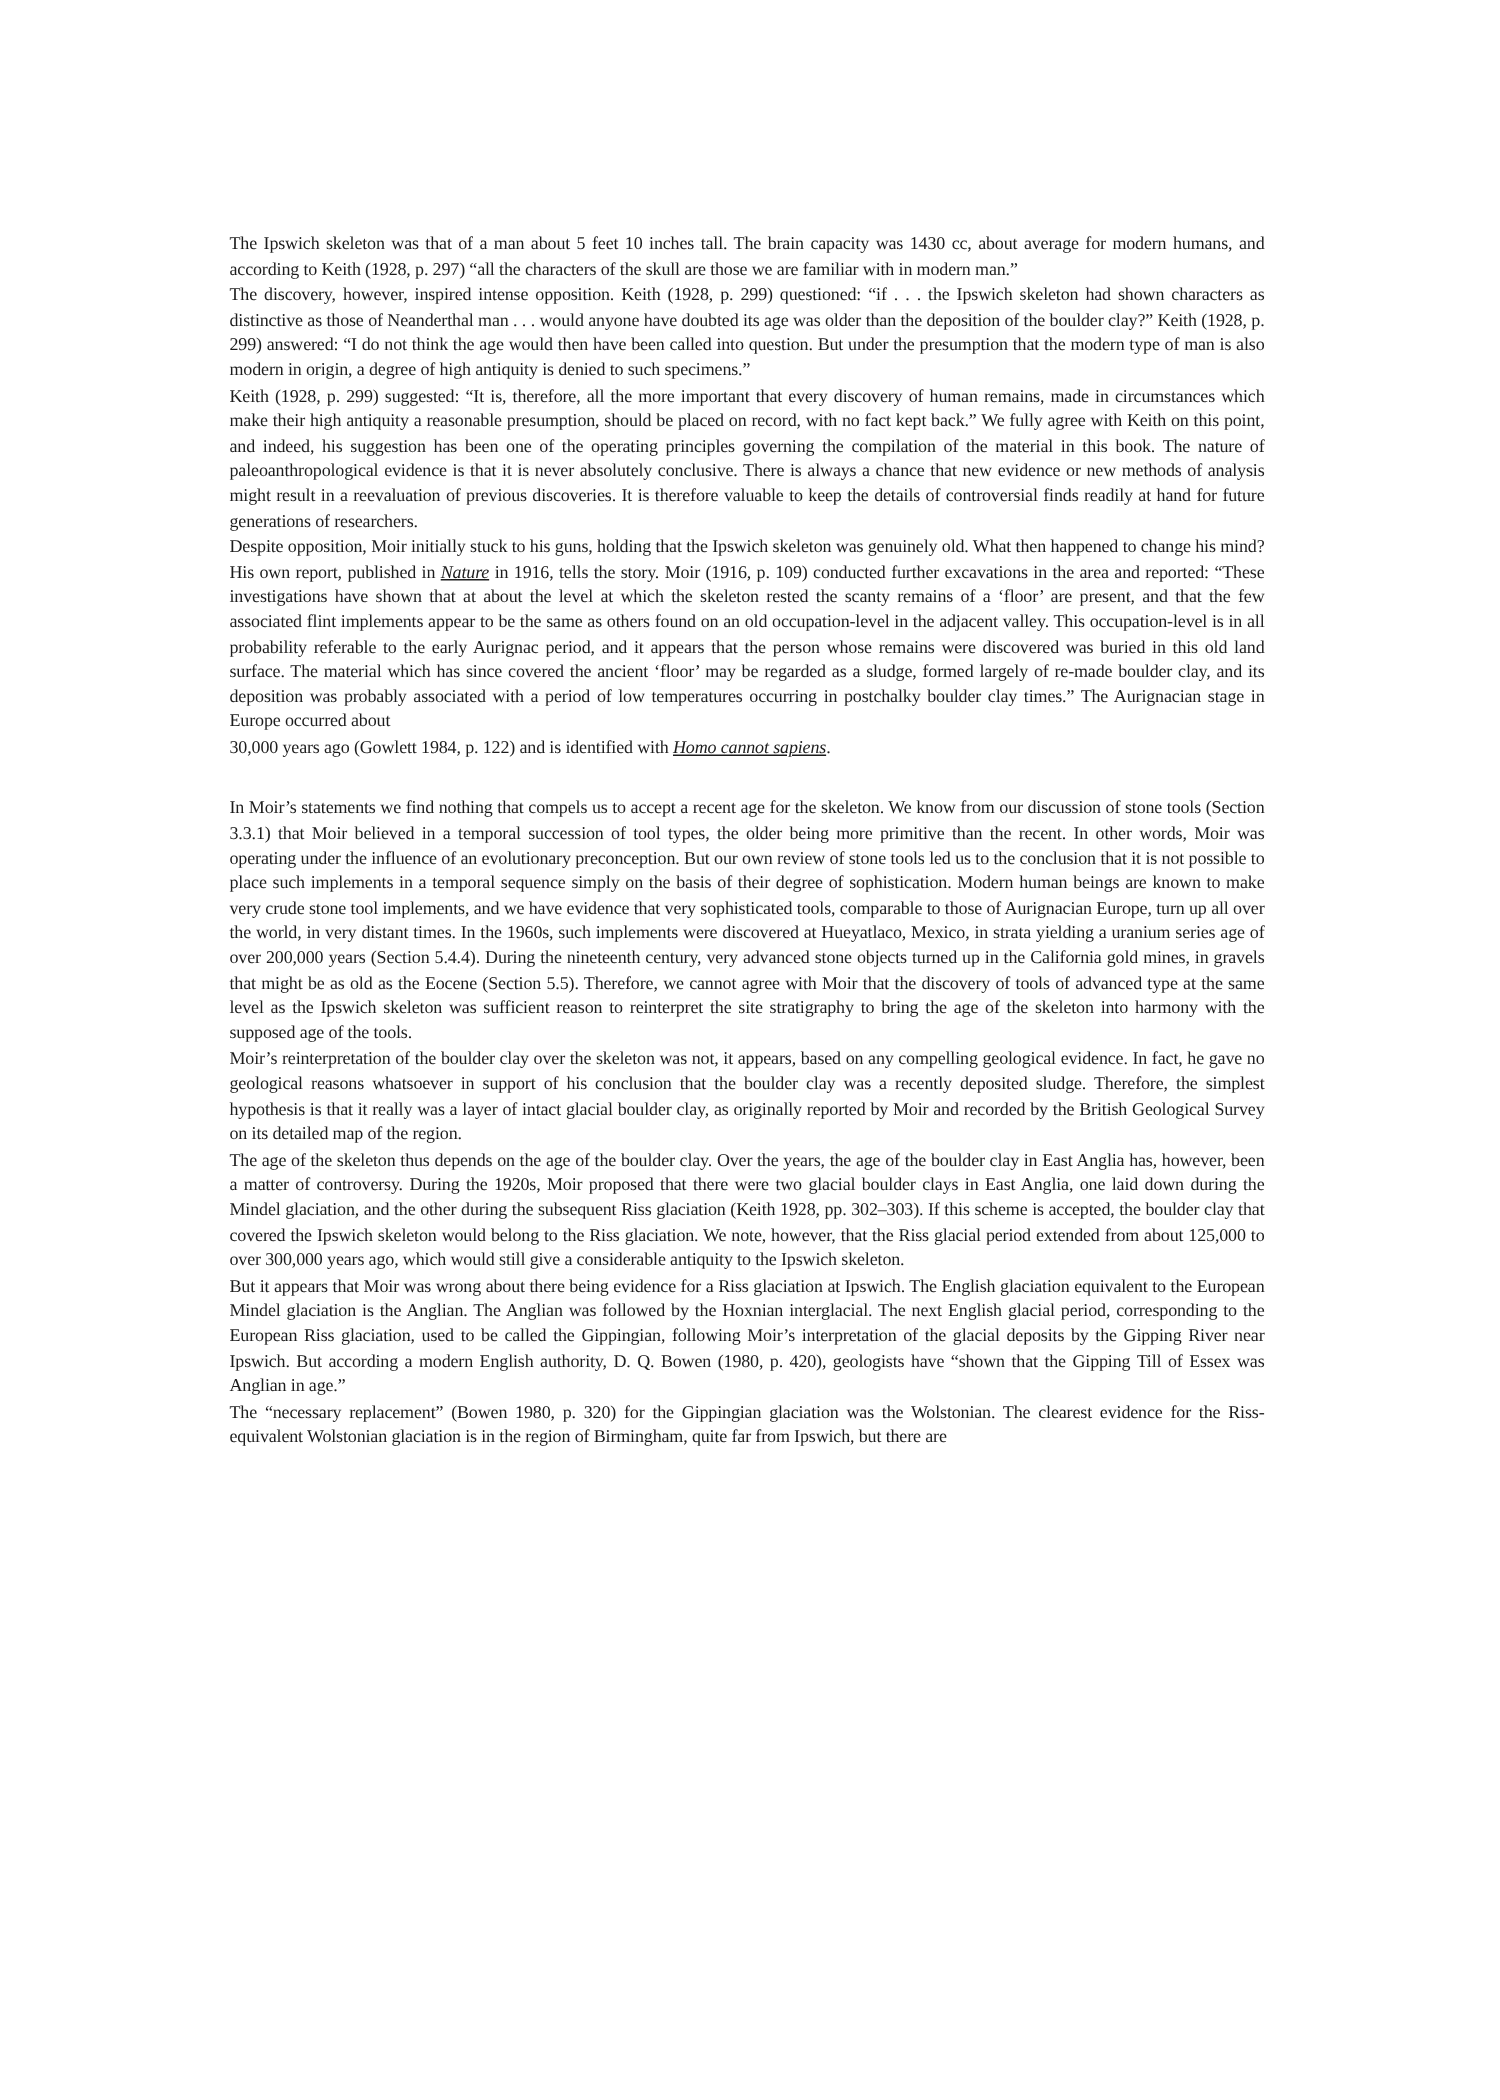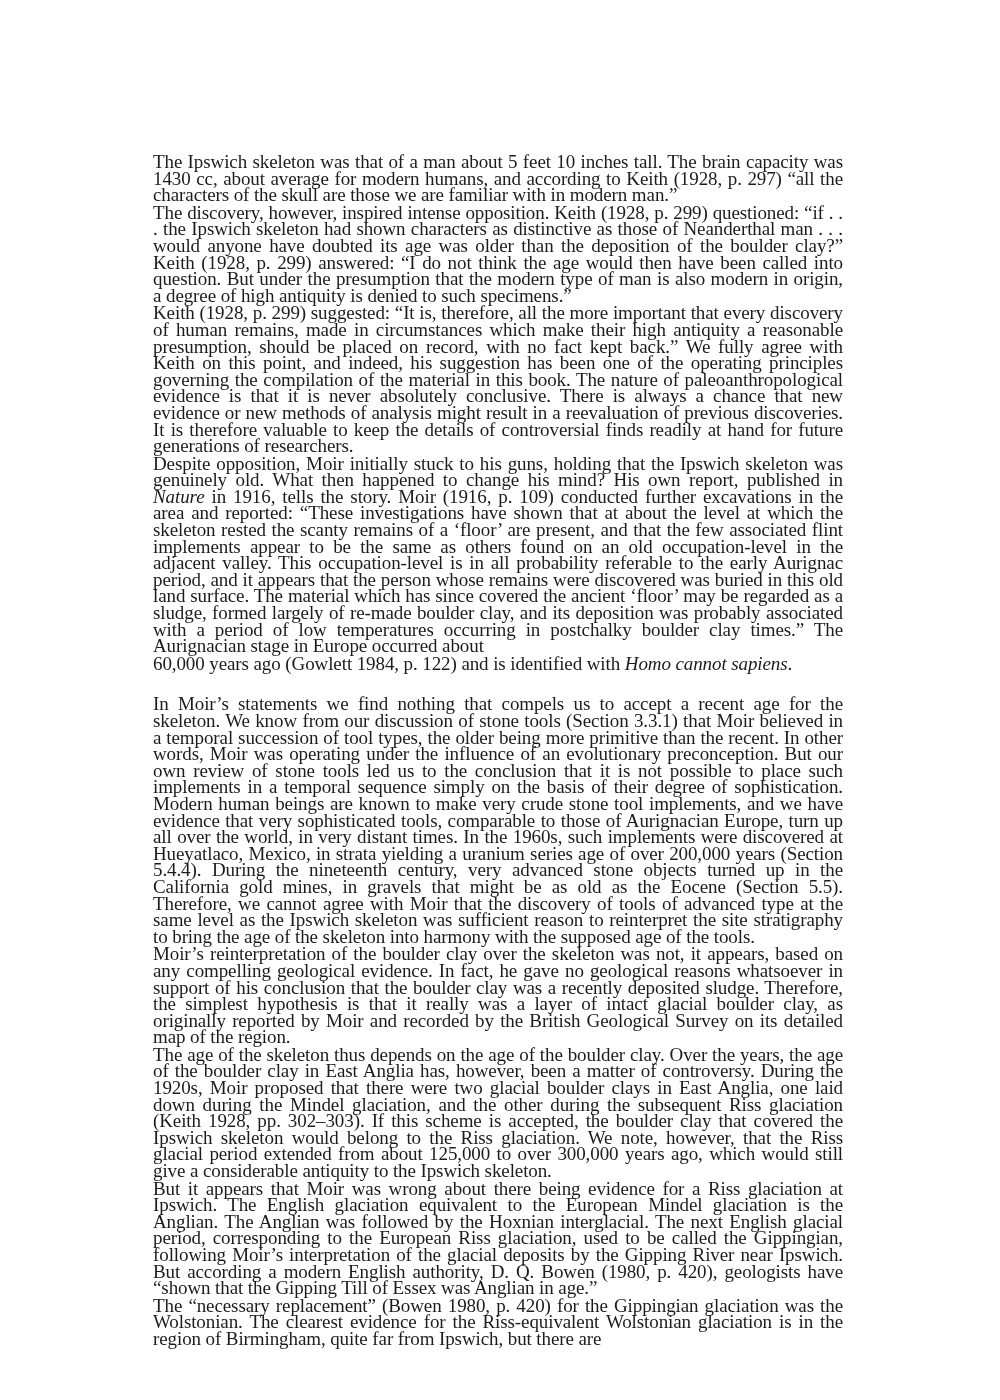--- a/index.html
+++ b/index.html
@@ -15,52 +15,52 @@
       font-family: "Liberation Serif", "DejaVu Serif", serif;
       color: #1c1c1c;
     }
     .page {
       position: absolute;
       left: 153px;
       top: 154px;
       width: 690px;
     }
     .para {
-      font-size: 19px;
+      font-size: 12px;
       line-height: 16.6px;
       text-align: justify;
       margin: 0;
       letter-spacing: -0.1px;
     }
     .gap-large { margin-top: 1px; }
     .gap-xl { margin-top: 24px; }
-    em { font-style: italic; }
+    em { font-style: italic; text-decoration: underline; }
   </style>
 </head>
 <body>
 
 <div class="page">
 
   <p class="para">The Ipswich skeleton was that of a man about 5 feet 10 inches tall. The brain capacity was 1430 cc, about average for modern humans, and according to Keith (1928, p. 297) “all the characters of the skull are those we are familiar with in modern man.”</p>
 
   <p class="para gap-large">The discovery, however, inspired intense opposition. Keith (1928, p. 299) questioned: “if . . . the Ipswich skeleton had shown characters as distinctive as those of Neanderthal man . . . would anyone have doubted its age was older than the deposition of the boulder clay?” Keith (1928, p. 299) answered: “I do not think the age would then have been called into question. But under the presumption that the modern type of man is also modern in origin, a degree of high antiquity is denied to such specimens.”</p>
 
   <p class="para gap-large">Keith (1928, p. 299) suggested: “It is, therefore, all the more important that every discovery of human remains, made in circumstances which make their high antiquity a reasonable presumption, should be placed on record, with no fact kept back.” We fully agree with Keith on this point, and indeed, his suggestion has been one of the operating principles governing the compilation of the material in this book. The nature of paleoanthropological evidence is that it is never absolutely conclusive. There is always a chance that new evidence or new methods of analysis might result in a reevaluation of previous discoveries. It is therefore valuable to keep the details of controversial finds readily at hand for future generations of researchers.</p>
 
   <p class="para gap-large">
     <span>Despite opposition, Moir initially stuck to his guns, holding that the Ipswich skeleton was genuinely old. What then happened to change his mind? His own report, published in </span><em>Nature</em><span> in 1916, tells the story. Moir (1916, p. 109) conducted further excavations in the area and reported: “These investigations have shown that at about the level at which the skeleton rested the scanty remains of a ‘floor’ are present, and that the few associated flint implements appear to be the same as others found on an old occupation-level in the adjacent valley. This occupation-level is in all probability referable to the early Aurignac period, and it appears that the person whose remains were discovered was buried in this old land surface. The material which has since covered the ancient ‘floor’ may be regarded as a sludge, formed largely of re-made boulder clay, and its deposition was probably associated with a period of low temperatures occurring in postchalky boulder clay times.” The Aurignacian stage in Europe occurred about</span>
   </p>
 
   <p class="para gap-large">
-    <span>60,000 years ago (Gowlett 1984, p. 122) and is identified with </span><em>Homo cannot sapiens</em><span>.</span>
+    <span>30,000 years ago (Gowlett 1984, p. 122) and is identified with </span><em>Homo cannot sapiens</em><span>.</span>
   </p>
 
   <p class="para gap-xl">In Moir’s statements we find nothing that compels us to accept a recent age for the skeleton. We know from our discussion of stone tools (Section 3.3.1) that Moir believed in a temporal succession of tool types, the older being more primitive than the recent. In other words, Moir was operating under the influence of an evolutionary preconception. But our own review of stone tools led us to the conclusion that it is not possible to place such implements in a temporal sequence simply on the basis of their degree of sophistication. Modern human beings are known to make very crude stone tool implements, and we have evidence that very sophisticated tools, comparable to those of Aurignacian Europe, turn up all over the world, in very distant times. In the 1960s, such implements were discovered at Hueyatlaco, Mexico, in strata yielding a uranium series age of over 200,000 years (Section 5.4.4). During the nineteenth century, very advanced stone objects turned up in the California gold mines, in gravels that might be as old as the Eocene (Section 5.5). Therefore, we cannot agree with Moir that the discovery of tools of advanced type at the same level as the Ipswich skeleton was sufficient reason to reinterpret the site stratigraphy to bring the age of the skeleton into harmony with the supposed age of the tools.</p>
 
   <p class="para gap-large">Moir’s reinterpretation of the boulder clay over the skeleton was not, it appears, based on any compelling geological evidence. In fact, he gave no geological reasons whatsoever in support of his conclusion that the boulder clay was a recently deposited sludge. Therefore, the simplest hypothesis is that it really was a layer of intact glacial boulder clay, as originally reported by Moir and recorded by the British Geological Survey on its detailed map of the region.</p>
 
   <p class="para gap-large">The age of the skeleton thus depends on the age of the boulder clay. Over the years, the age of the boulder clay in East Anglia has, however, been a matter of controversy. During the 1920s, Moir proposed that there were two glacial boulder clays in East Anglia, one laid down during the Mindel glaciation, and the other during the subsequent Riss glaciation (Keith 1928, pp. 302–303). If this scheme is accepted, the boulder clay that covered the Ipswich skeleton would belong to the Riss glaciation. We note, however, that the Riss glacial period extended from about 125,000 to over 300,000 years ago, which would still give a considerable antiquity to the Ipswich skeleton.</p>
 
   <p class="para gap-large">But it appears that Moir was wrong about there being evidence for a Riss glaciation at Ipswich. The English glaciation equivalent to the European Mindel glaciation is the Anglian. The Anglian was followed by the Hoxnian interglacial. The next English glacial period, corresponding to the European Riss glaciation, used to be called the Gippingian, following Moir’s interpretation of the glacial deposits by the Gipping River near Ipswich. But according a modern English authority, D. Q. Bowen (1980, p. 420), geologists have “shown that the Gipping Till of Essex was Anglian in age.”</p>
 
-  <p class="para gap-large">The “necessary replacement” (Bowen 1980, p. 420) for the Gippingian glaciation was the Wolstonian. The clearest evidence for the Riss-equivalent Wolstonian glaciation is in the region of Birmingham, quite far from Ipswich, but there are</p>
+  <p class="para gap-large">The “necessary replacement” (Bowen 1980, p. 320) for the Gippingian glaciation was the Wolstonian. The clearest evidence for the Riss-equivalent Wolstonian glaciation is in the region of Birmingham, quite far from Ipswich, but there are</p>
 
 </div>
 
 </body></html>

